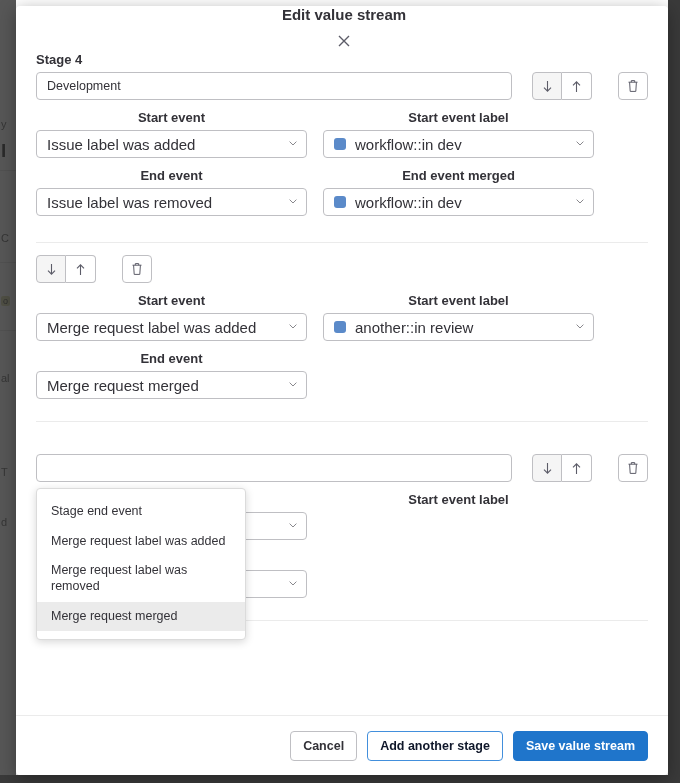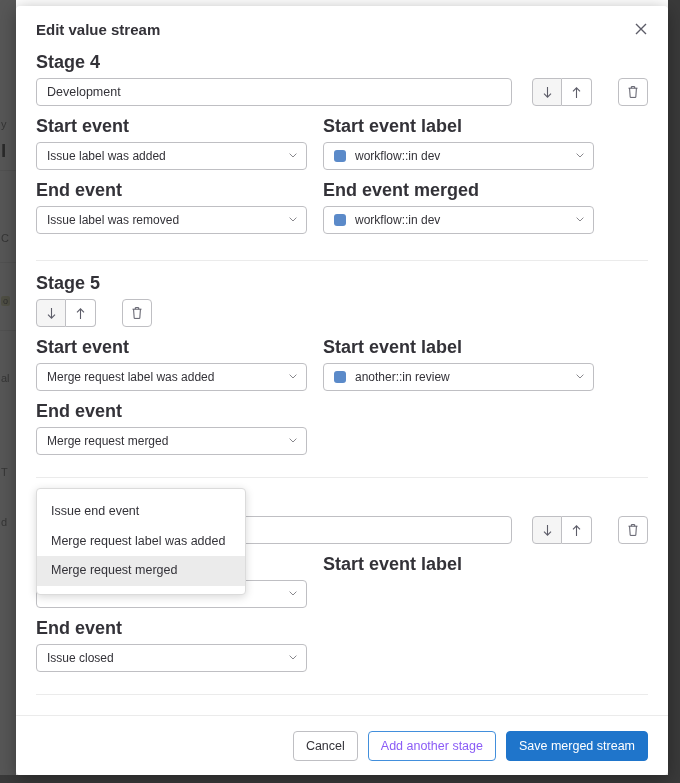--- a/index.html
+++ b/index.html
@@ -73,20 +73,21 @@
     background: #ffffff;
     border-radius: 4px;
     box-shadow: 0 4px 18px rgba(0,0,0,0.35);
     overflow: hidden;
   }
   .modal-header {
     height: 46px;
     display: flex;
     align-items: center;
     padding: 0 16px 0 20px;
+    flex-direction: column;
   }
   .modal-title {
     font-size: 15px;
     font-weight: bold;
     color: #333238;
     flex: 1;
   }
   .close-btn {
     width: 22px; height: 22px;
     display: flex; align-items: center; justify-content: center;
@@ -106,21 +107,21 @@
   }
 
   .stage-block { position: relative; }
   .divider {
     height: 1px;
     background: #ebebeb;
     margin: 10px 0 12px 0;
   }
 
   .field-label {
-    font-size: 18px;
+    font-size: 13px;
     font-weight: bold;
     color: #333238;
     margin-bottom: 5px;
     display: block;
   }
 
   .stage-name-row {
     display: flex;
     align-items: center;
     gap: 20px;
@@ -163,32 +164,32 @@
     border-radius: 4px;
     margin-left: 6px;
   }
   .icon-btn svg { display: block; }
 
   .two-col {
     display: flex;
     gap: 16px;
     margin-top: 10px;
   }
-  .col { width: 271px; }
+  .col { width: 271px; text-align: center; }
 
   .select-wrap { position: relative; }
   .select-box {
     height: 28px;
     border: 1px solid #bfbfc3;
     border-radius: 4px;
     background: #fff;
     display: flex;
     align-items: center;
     padding: 0 26px 0 10px;
-    font-size: 12px;
+    font-size: 15px;
     color: #333238;
     cursor: pointer;
     position: relative;
     white-space: nowrap;
     overflow: hidden;
   }
   .chev {
     position: absolute;
     right: 9px; top: 50%;
     margin-top: -3px;
@@ -231,28 +232,28 @@
     align-items: center;
     justify-content: flex-end;
     gap: 10px;
     padding: 0 20px;
   }
   .btn {
     height: 30px;
     padding: 0 12px;
     border-radius: 4px;
     font-size: 12.5px;
-    font-weight: normal;
+    font-weight: bold;
     cursor: pointer;
     font-family: "Liberation Sans", sans-serif;
     border: 1px solid transparent;
     background: #fff;
   }
   .btn-default { border-color: #bfbfc3; color: #333238; }
-  .btn-confirm-secondary { border-color: #428fdc; color: #8b5cf6; }
+  .btn-confirm-secondary { border-color: #428fdc; color: #0f172a; }
   .btn-primary { background: #1f75cb; border-color: #1f75cb; color: #fff; }
 
   .stage6-hidden-name {
     visibility: hidden;
   }
 </style>
 </head>
 <body>
 
 <div class="backdrop">
@@ -359,21 +360,20 @@
                 </svg>
             </div>
           </div>
         </div>
       </div>
     </div>
 
     <div class="divider" style="margin-top:26px"></div>
 
     <div class="stage-block">
-      <span class="field-label">Stage 5</span>
       <div class="stage-name-row">
         <div class="btn-group">
           <button class="icon-btn">
             <svg width="11" height="13" viewBox="0 0 11 13">
                 <path d="M5.5 1 V11 M2 7.6 L5.5 11.2 L9 7.6" stroke="#5c5c68" stroke-width="1.1" fill="none"></path>
               </svg>
           </button>
           <button class="icon-btn">
             <svg width="11" height="13" viewBox="0 0 11 13">
                 <path d="M5.5 12 V2 M2 5.4 L5.5 1.8 L9 5.4" stroke="#5c5c68" stroke-width="1.1" fill="none"></path>
@@ -484,26 +484,27 @@
           </div>
         </div>
         <div class="col"></div>
       </div>
     </div>
 
     <div class="divider" style="margin-top:22px"></div>
 
 
     <div class="dropdown">
-      <div class="dd-item">Issue end event</div>
+      <div class="dd-item">Stage end event</div>
       <div class="dd-item">Merge request label was added</div>
+      <div class="dd-item">Merge request label was removed</div>
       <div class="dd-item selected">Merge request merged</div>
     </div>
 
   </div>
 
   <div class="modal-footer">
     <button class="btn btn-default">Cancel</button>
     <button class="btn btn-confirm-secondary">Add another stage</button>
-    <button class="btn btn-primary">Save merged stream</button>
+    <button class="btn btn-primary">Save value stream</button>
   </div>
 
 </div>
 
 </body></html>

